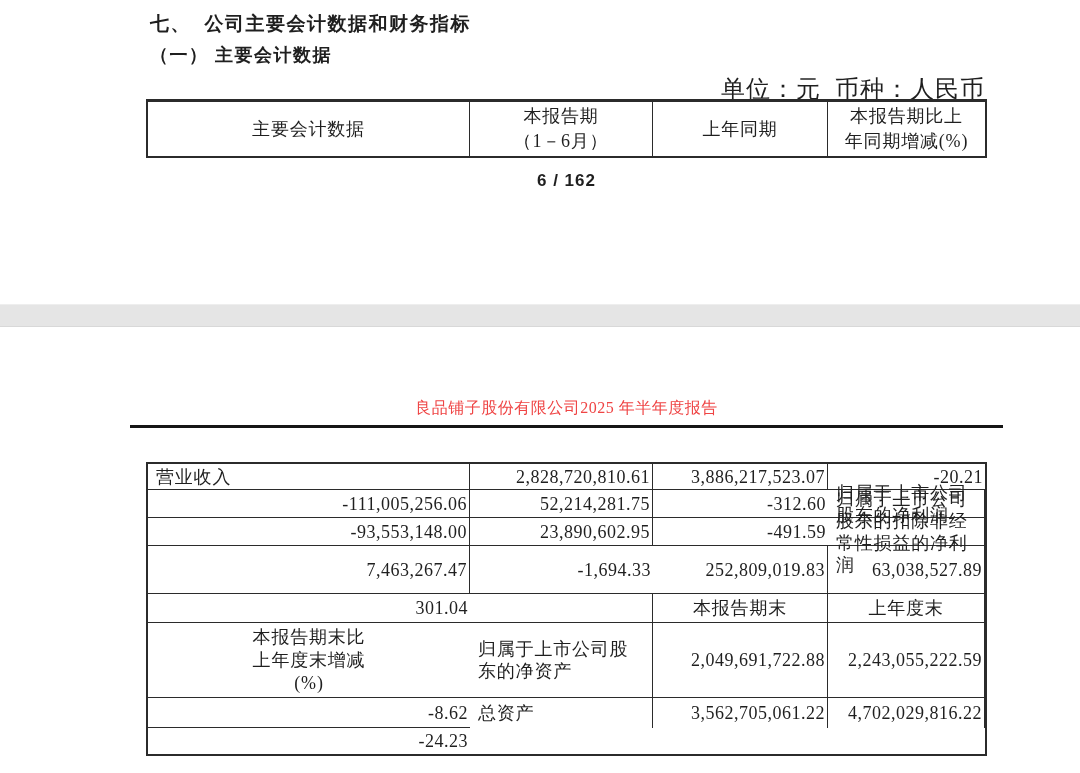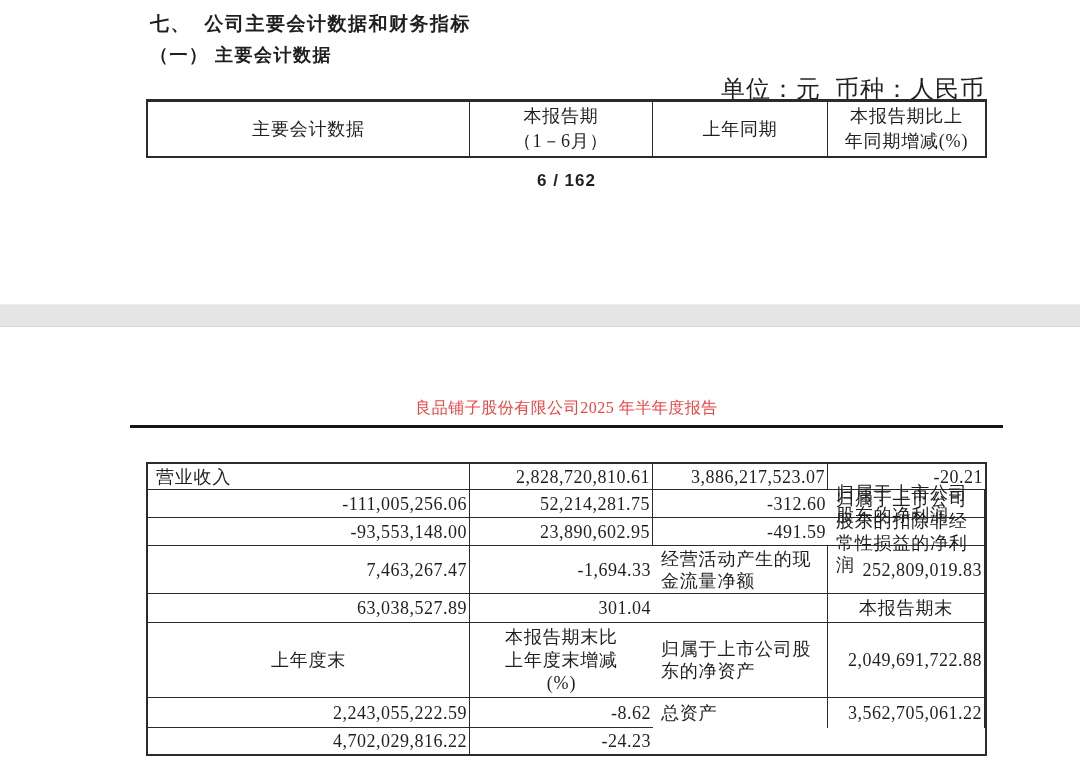--- a/index.html
+++ b/index.html
@@ -91,21 +91,20 @@
 
       <div class="cell lbl">归属于上市公司股东的净利润</div>
       <div class="cell num">-93,553,148.00</div>
       <div class="cell num">23,890,602.95</div>
       <div class="cell num lastcol">-491.59</div>
 
       <div class="cell lbl">归属于上市公司股东的扣除非经常性损益的净利润</div>
       <div class="cell num">7,463,267.47</div>
       <div class="cell num lastcol">-1,694.33</div>
 
-      <div class="cell lbl">经营活动产生的现金流量净额</div>
       <div class="cell num">252,809,019.83</div>
       <div class="cell num">63,038,527.89</div>
       <div class="cell num lastcol">301.04</div>
 
       <div class="cell lbl"></div>
       <div class="cell ctr">
         <div>本报告期末</div>
       </div>
       <div class="cell ctr">
         <div>上年度末</div>

